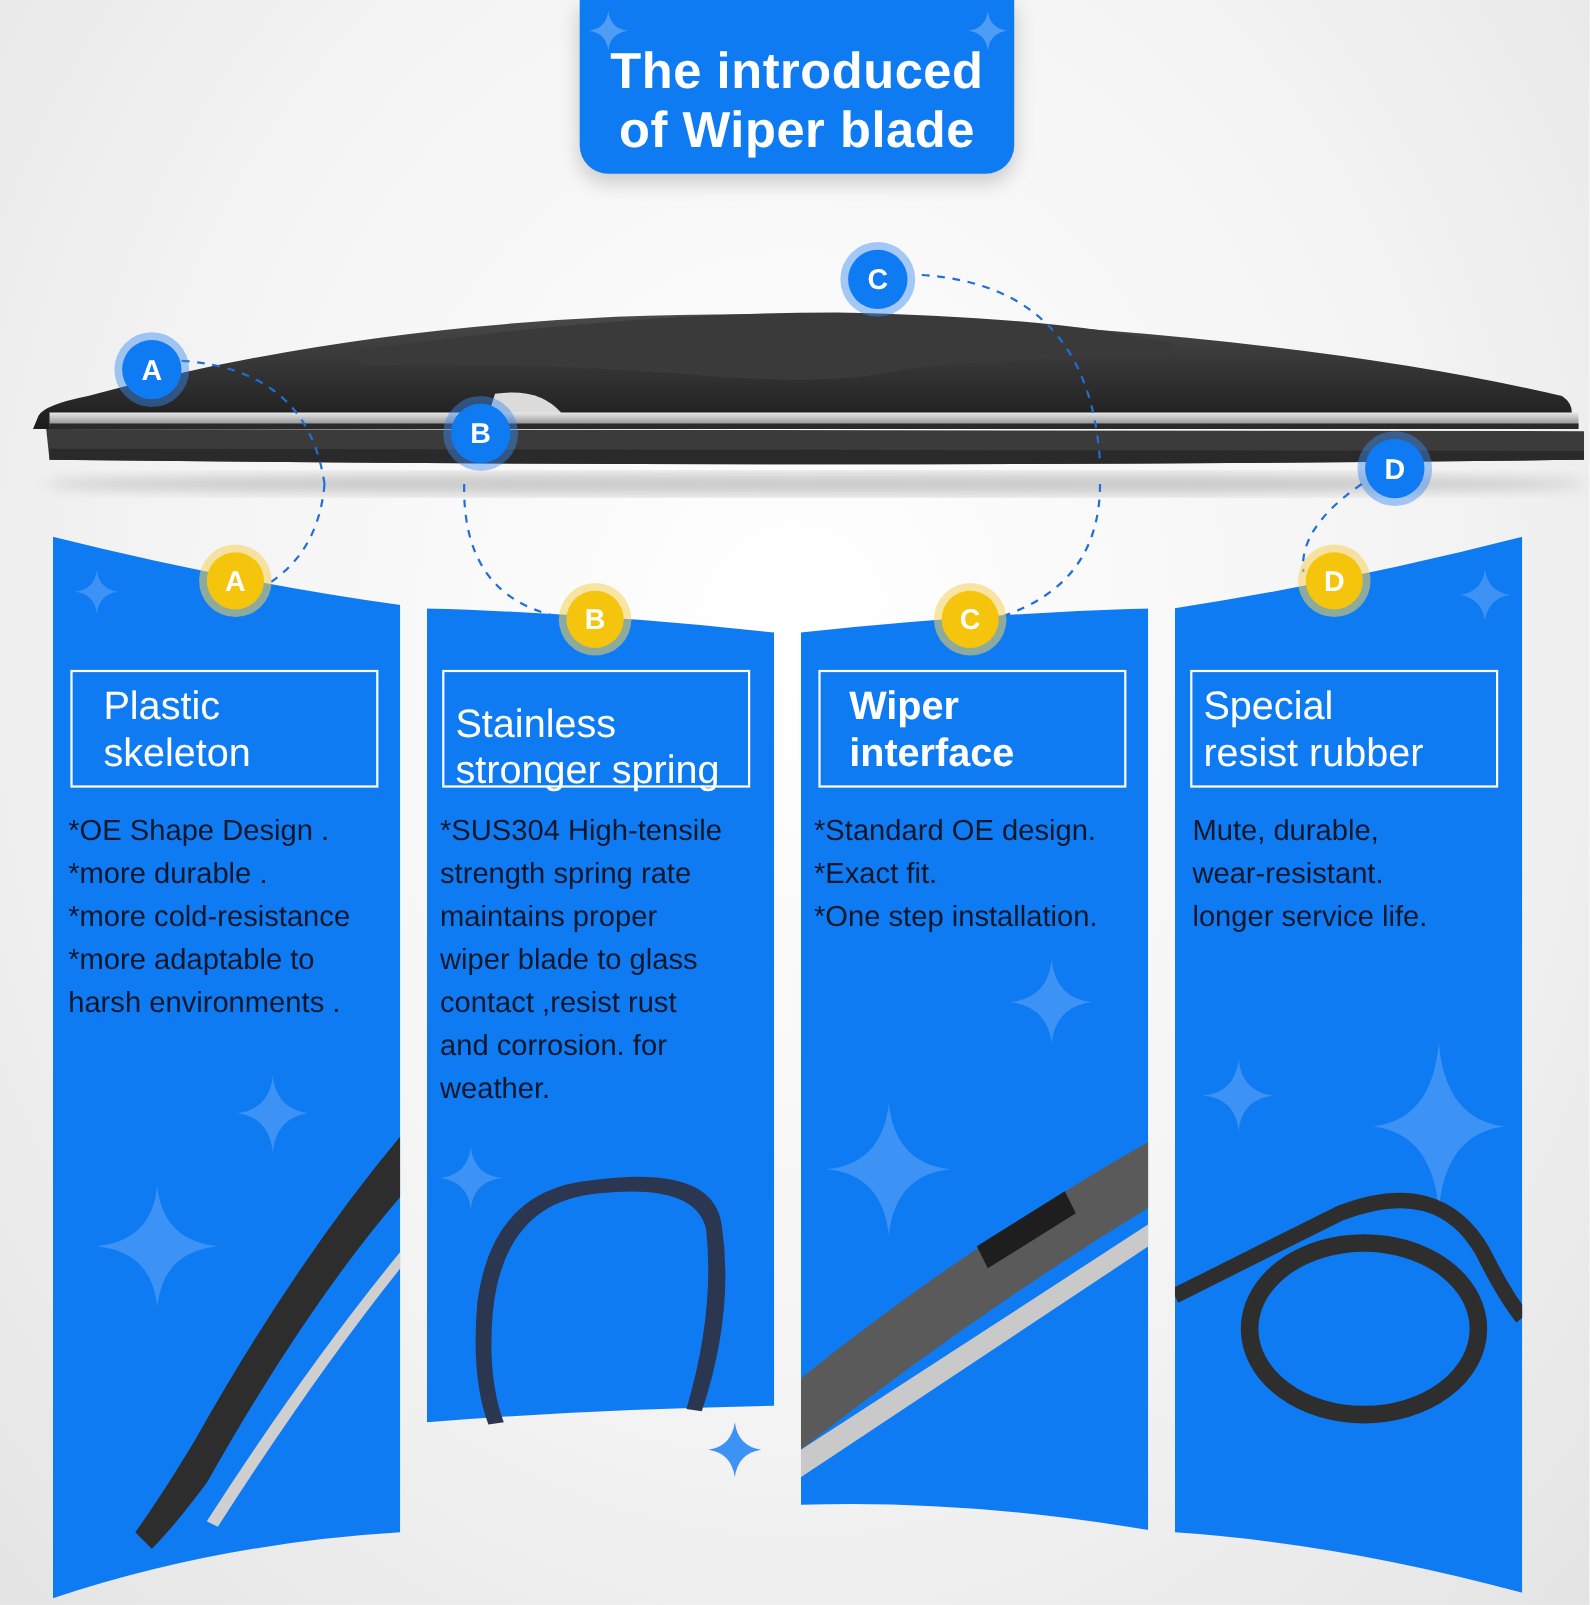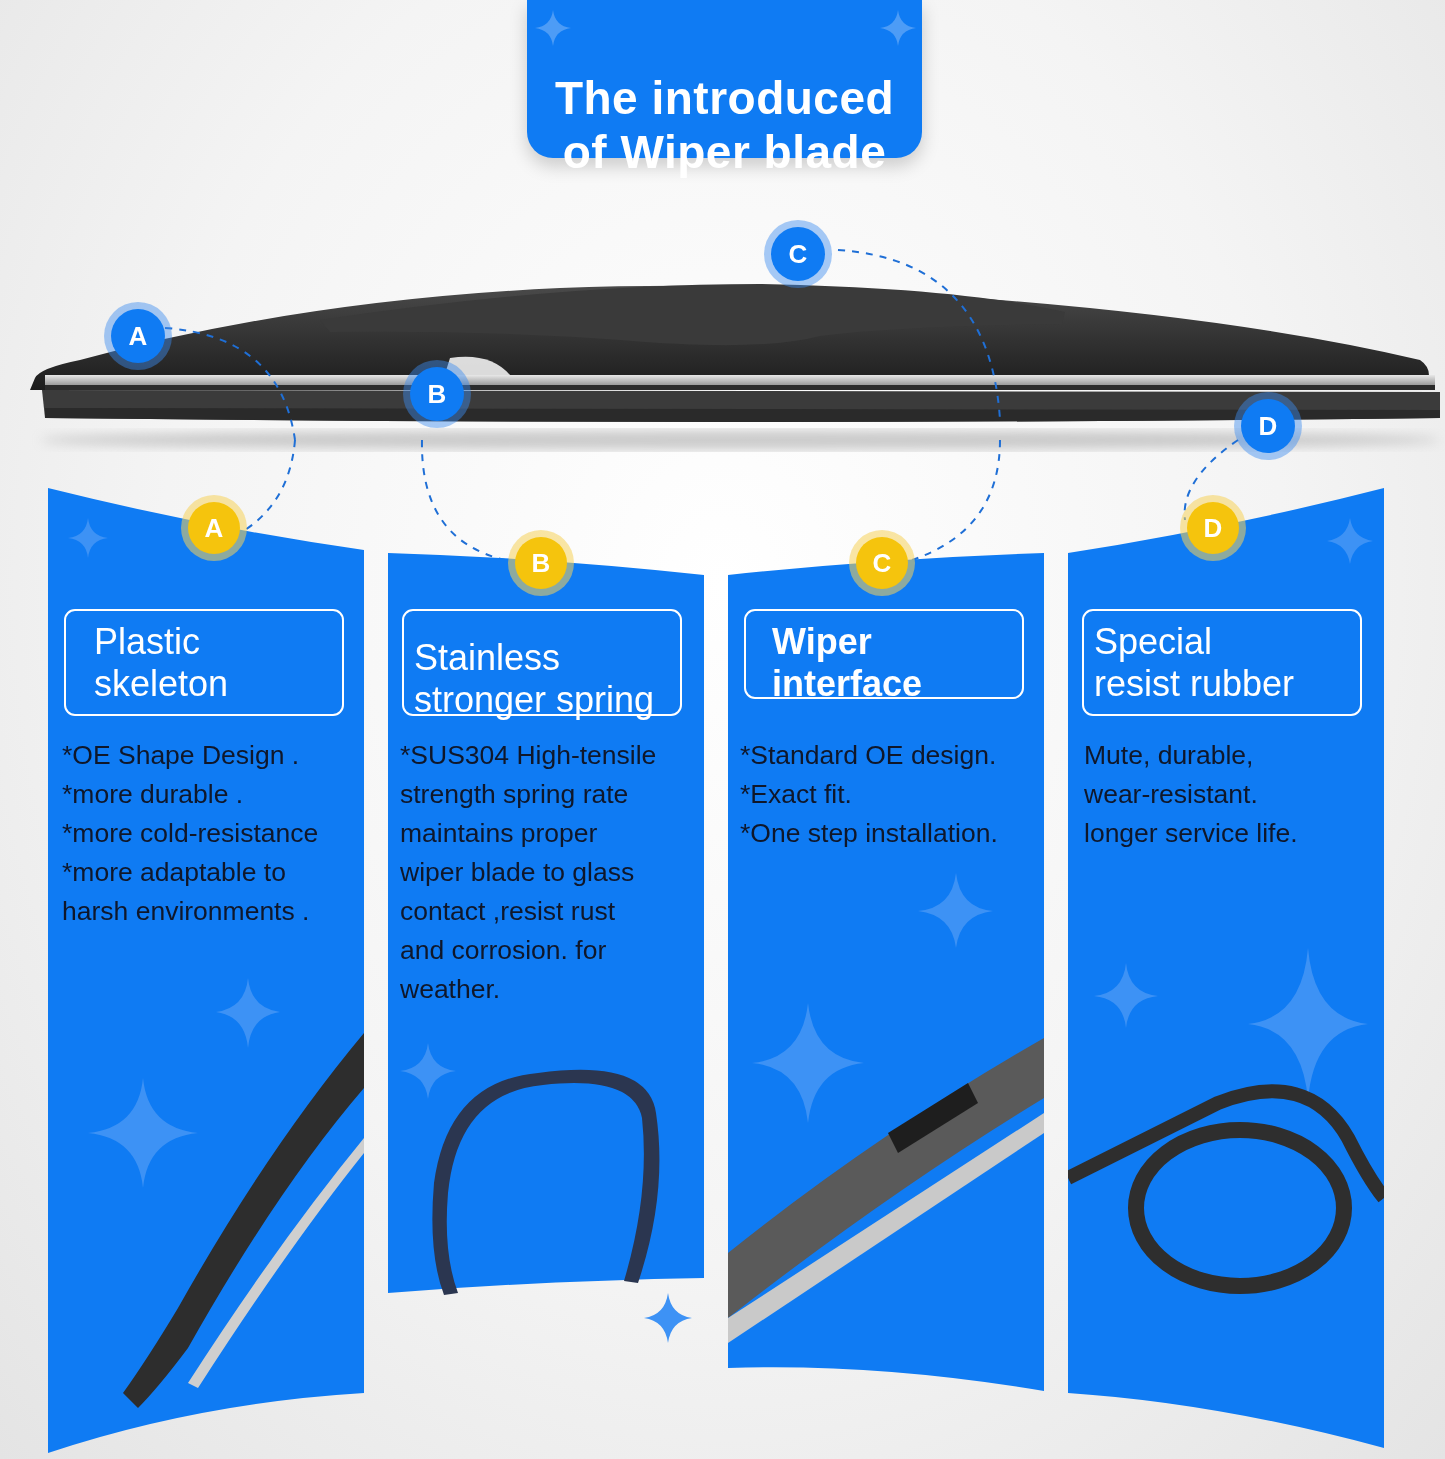--- a/index.html
+++ b/index.html
@@ -3,25 +3,25 @@
 <meta charset="utf-8">
 <style>
   html,body{margin:0;padding:0;}
   body{width:1445px;height:1459px;position:relative;overflow:hidden;
        background:radial-gradient(ellipse at 50% 40%, #ffffff 0%, #f4f4f4 55%, #e4e4e4 100%);
        font-family:"Liberation Sans","DejaVu Sans",sans-serif;}
   .abs{position:absolute;}
   .title-box{left:527px;top:0;width:395px;height:158px;background:#0f7bf3;border-radius:0 0 26px 26px;
        box-shadow:0 8px 18px rgba(0,0,0,0.18);color:#fff;text-align:center;}
   .title-line{font-weight:bold;font-size:46px;line-height:54px;letter-spacing:0.5px;}
-  .title-box .t1{padding-top:37px;margin-top:34px;}
+  .title-box .t1{padding-top:37px;}
   svg{display:block;}
   .panel{position:absolute;overflow:hidden;}
   .panel-bg{position:absolute;left:0;top:0;}
-  .head-box{position:absolute;border:2.5px solid #fff;border-radius:11px;color:#fff;box-sizing:border-box;}
+  .head-box{position:absolute;border:2.5px solid #fff;border-radius:0;color:#fff;box-sizing:border-box;}
   .head-line{font-size:36px;line-height:42px;white-space:nowrap;}
   .body-text{position:absolute;color:#0f172a;font-size:26.5px;line-height:39px;white-space:nowrap;}
   .badge{position:absolute;width:60px;height:60px;border-radius:50%;display:flex;align-items:center;justify-content:center;
          font-weight:bold;font-size:26px;color:#fff;}
   .badge.blue{background:#0f7bf3;box-shadow:0 0 0 7px rgba(60,140,240,0.45);width:54px;height:54px;}
   .badge.yellow{background:#f5c40d;box-shadow:0 0 0 7px rgba(245,210,90,0.55);width:52px;height:52px;font-size:26px;}
 </style>
 </head>
 <body>
 
@@ -129,21 +129,21 @@
 
 <div class="panel" style="left:728px;top:553px;width:316px;height:840px">
   <svg class="panel-bg" width="316" height="840" viewBox="0 0 316 840">
     <path d="M0 22 Q160 5 316 0 L316 838 Q150 810 0 815 Z" fill="#0f7bf3"></path>
     <path d="M228 320 Q232 355 265 358 Q232 362 228 395 Q224 362 190 358 Q224 355 228 320Z" fill="#3d92f5"></path>
     <path d="M80 450 Q86 505 136 510 Q86 515 80 570 Q74 515 24 510 Q74 505 80 450Z" fill="#3d92f5"></path>
     <path d="M0 700 Q150 580 316 485 L316 545 Q160 640 0 765 Z" fill="#5a5a5a"></path>
     <path d="M0 765 L316 560 L316 580 L0 790 Z" fill="#c9c9c9"></path>
     <path d="M160 580 L240 530 L250 550 L170 600 Z" fill="#1e1e1e"></path>
   </svg>
-  <div class="head-box" style="left:16px;top:56px;width:280px;height:90px;padding:10px 4px 0 26px;font-weight:bold">
+  <div class="head-box" style="left:16px;top:56px;width:280px;height:107px;padding:10px 4px 0 26px;font-weight:bold">
     <div class="head-line">Wiper</div>
     <div class="head-line">interface</div>
   </div>
   <div class="body-text" style="left:12px;top:183px">
     <div>*Standard OE design.</div>
     <div>*Exact fit.</div>
     <div>*One step installation.</div>
   </div>
 </div>
 

